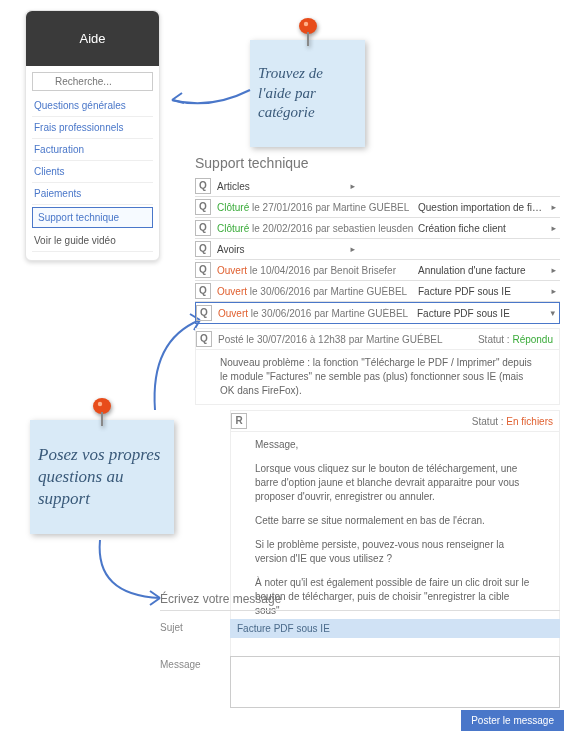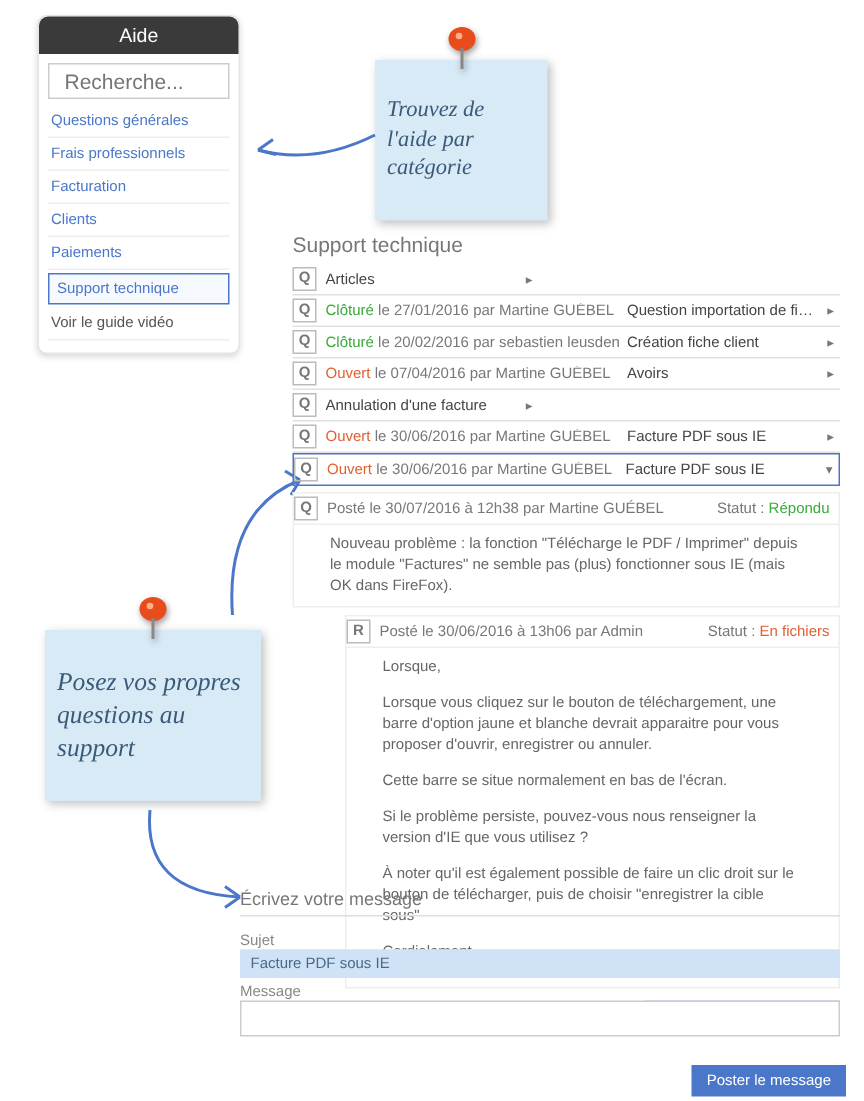--- a/index.html
+++ b/index.html
@@ -1,21 +1,21 @@
 <!DOCTYPE html>
 <html><head>
 <meta charset="utf-8">
 <style>
   *{box-sizing:border-box;margin:0;padding:0;}
   body{font-family:Arial,Helvetica,sans-serif;font-size:11px;color:#555;background:#fff;width:576px;height:734px;position:relative;}
   
   
   .side-card{position:absolute;left:25px;top:10px;width:135px;background:#fff;border:1px solid #e5e5e5;border-radius:6px;padding:6px 6px 8px;box-shadow:0 2px 4px rgba(0,0,0,.15);}
-  .side-title{background:#3a3a3a;color:#fff;text-align:center;font-size:13px;padding:5px 0;margin:-6px -6px 6px;border-radius:6px 6px 0 0;}
-  .search{width:100%;border:1px solid #ccc;padding:3px 10px;font-size:14px;color:#888;margin-bottom:4px;}
+  .side-title{background:#3a3a3a;color:#fff;text-align:center;font-size:13px;padding:20px 0;margin:-6px -6px 6px;border-radius:6px 6px 0 0;}
+  .search{width:100%;border:1px solid #ccc;padding:3px 22px;font-size:10px;color:#888;margin-bottom:4px;}
   .nav a{display:block;border-bottom:1px solid #eee;padding:5px 2px;color:#4a77c9;font-size:10px;}
   .nav a.selected{border:1px solid #4a77c9;background:#f6faff;padding:4px 5px;margin:2px 0;}
   .nav a.dark{color:#555;}
   
   
   .sticky{position:absolute;background:#d9eaf7;padding:24px 8px;font-family:"Comic Sans MS","Brush Script MT",cursive;font-style:italic;color:#3a5a7a;text-align:left;box-shadow:2px 2px 6px rgba(0,0,0,.25);}
   .sticky1{left:250px;top:40px;width:115px;font-size:15px;line-height:1.3;}
   .sticky2{left:30px;top:420px;width:144px;font-size:17px;line-height:1.3;}
   .pin{position:absolute;left:50%;transform:translateX(-50%);top:-22px;}
   .pin svg{filter:drop-shadow(1px 2px 2px rgba(0,0,0,.4));}
@@ -41,21 +41,21 @@
   .post-right{margin-left:auto;font-size:10px;}
   
   .reply{margin-left:35px;margin-top:5px;}
   .reply .post-body p{margin-bottom:10px;}
   
   .solved{margin-left:35px;text-align:right;margin-top:8px;}
   .solved button,.post-btn button{background:#4a77c9;color:#fff;border:none;padding:5px 10px;font-size:10px;text-align:center;}
   
   .compose{position:absolute;left:160px;top:592px;width:400px;}
   .compose-title{font-size:12px;color:#777;border-bottom:1px solid #ddd;padding-bottom:4px;margin-bottom:8px;}
-  .field{display:flex;margin-bottom:1px;flex-direction:column;}
+  .field{display:flex;margin-bottom:18px;}
   .field label{width:70px;font-size:10px;color:#888;padding-top:3px;}
   .sujet-val{flex:1;background:#d0e2f5;border:1px solid #d0e2f5;padding:3px 6px;font-size:10px;color:#4a6a8a;}
   .field textarea{flex:1;height:52px;border:1px solid #ccc;resize:none;font-size:10px;}
   .post-btn{text-align:right;position:absolute;right:12px;top:710px;}
 </style>
 </head>
 <body>
 
 <div class="side-card">
   <div class="side-title">Aide</div>
@@ -123,26 +123,26 @@
         <span class="caret">▸</span>
       </div>
       <div class="ticket-row">
         <div class="q">Q</div>
         <span class="tik-date"><span class="st-closed">Clôturé</span> le 20/02/2016 par sebastien leusden</span>
         <span class="tik-title">Création fiche client</span>
         <span class="caret">▸</span>
       </div>
       <div class="ticket-row">
         <div class="q">Q</div>
-        <span class="tik-date"><span class="st-open">Ouvert</span> le 07/04/2016 par Martine GUÉBEL</span>
         <span class="tik-title">Avoirs</span>
         <span class="caret">▸</span>
       </div>
       <div class="ticket-row">
         <div class="q">Q</div>
+        <span class="tik-date"><span class="st-open">Ouvert</span> le 10/04/2016 par Benoit Brisefer</span>
         <span class="tik-title">Annulation d'une facture</span>
         <span class="caret">▸</span>
       </div>
       <div class="ticket-row">
         <div class="q">Q</div>
         <span class="tik-date"><span class="st-open">Ouvert</span> le 30/06/2016 par Martine GUÉBEL</span>
         <span class="tik-title">Facture PDF sous IE</span>
         <span class="caret">▸</span>
       </div>
       <div class="ticket-row active">
@@ -158,25 +158,24 @@
       <div class="q">Q</div>
       <span>Posté le 30/07/2016 à 12h38 par Martine GUÉBEL</span>
       <span class="post-right"><span>Statut : </span><span class="status-r">Répondu</span></span>
     </div>
     <div class="post-body">Nouveau problème : la fonction "Télécharge le PDF / Imprimer" depuis le module "Factures" ne semble pas (plus) fonctionner sous IE (mais OK dans FireFox).</div>
   </div>
 
   <div class="reply">
     <div class="post-header" style="border:1px solid #eee;border-bottom:none;">
       <div class="q">R</div>
-      <span>Posté le 30/06/2016 à 13h06 par Admin</span>
       <span class="post-right"><span>Statut : </span><span class="status-w">En fichiers</span></span>
     </div>
     <div class="post-body">
-      <p>Lorsque,</p>
+      <p>Message,</p>
       <p>Lorsque vous cliquez sur le bouton de téléchargement, une barre d'option jaune et blanche devrait apparaitre pour vous proposer d'ouvrir, enregistrer ou annuler.</p>
       <p>Cette barre se situe normalement en bas de l'écran.</p>
       <p>Si le problème persiste, pouvez-vous nous renseigner la version d'IE que vous utilisez ?</p>
       <p>À noter qu'il est également possible de faire un clic droit sur le bouton de télécharger, puis de choisir "enregistrer la cible sous"</p>
       <p>Cordialement</p>
     </div>
   </div>
 
   <div class="solved">
     <button>Mon problème est résolu</button>

